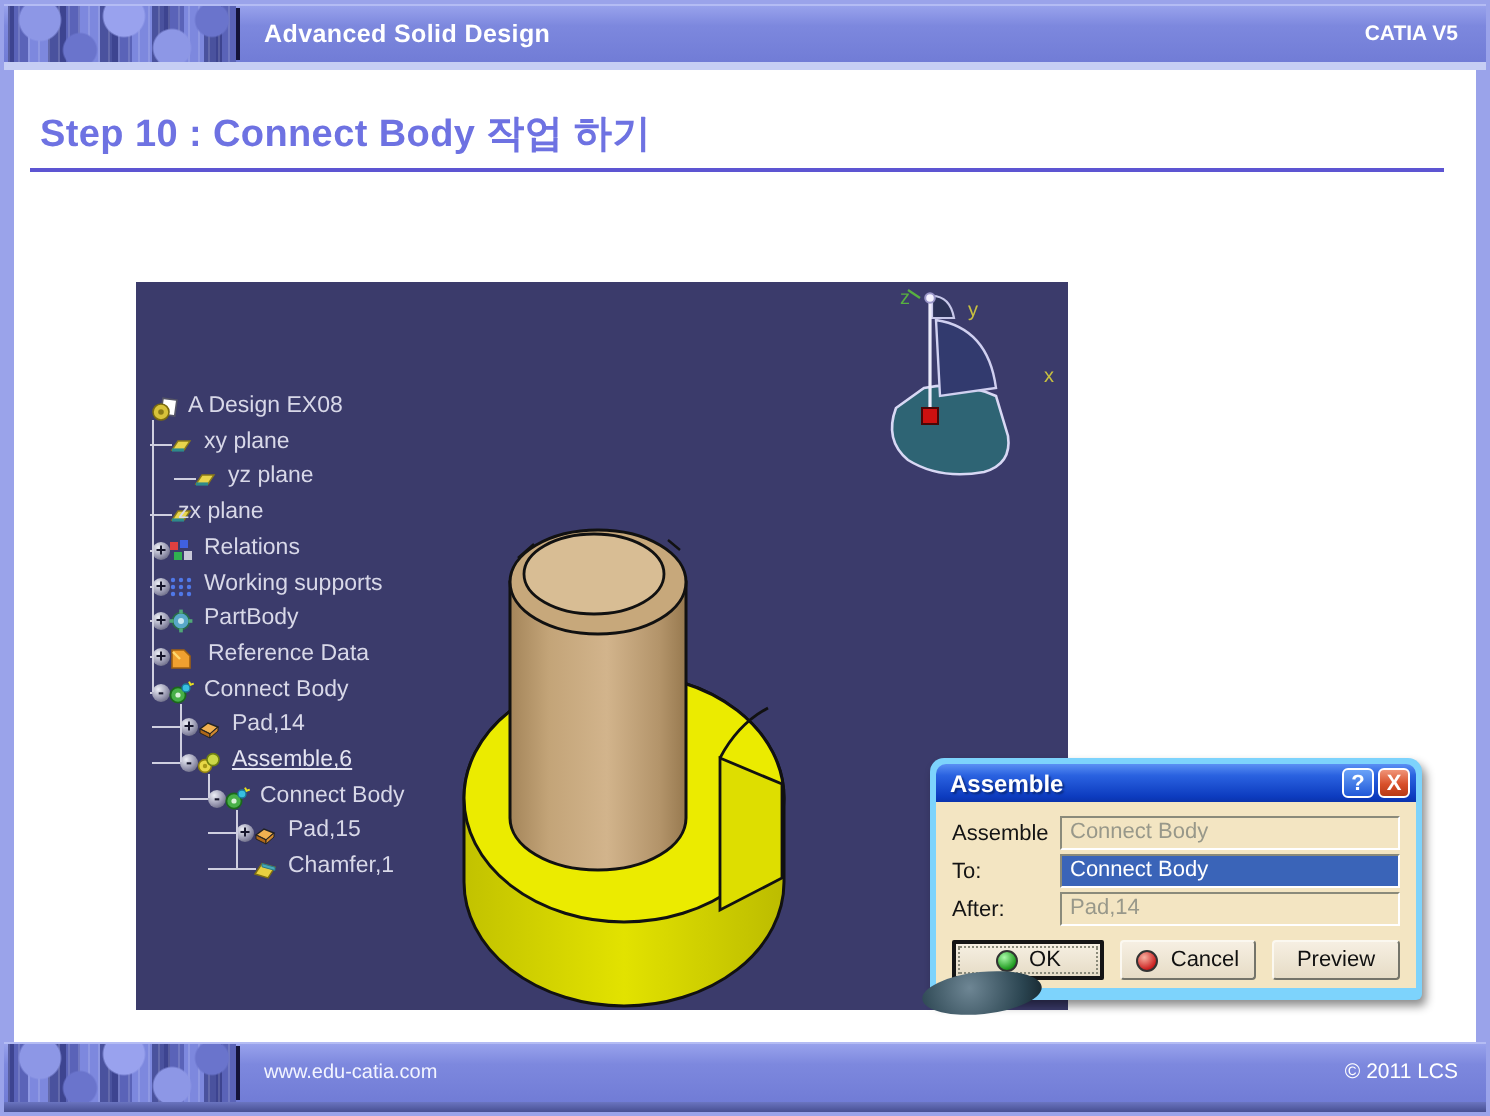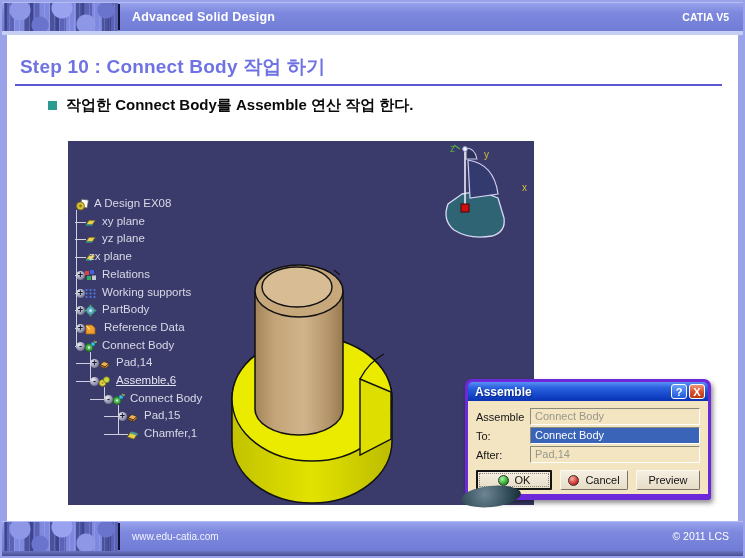--- a/index.html
+++ b/index.html
@@ -49,21 +49,21 @@
   .tree-row.selected .tree-label{text-decoration:underline;color:#e4e4f2;}
   .tree-stub{position:absolute;height:1px;background:#cfcfe0;top:8px;}
   .expander{position:absolute;width:9px;height:9px;border-radius:50%;top:4px;
     background:radial-gradient(circle at 35% 30%, #eceef6, #9595ae 55%, #4a4a66);
     color:#16162c;font-size:9px;font-weight:bold;line-height:9px;text-align:center;}
   .tree-icon{position:absolute;width:13px;height:13px;top:2px;}
   .tree-icon svg{display:block;}
 
   
   .xp-window{position:absolute;left:465px;top:379px;width:246px;height:121px;
-    background:#6d28d9;border-radius:7px 7px 3px 3px;padding:3px;box-sizing:border-box;
+    background:#7dd3fc;border-radius:7px 7px 3px 3px;padding:3px;box-sizing:border-box;
     box-shadow:2px 3px 5px rgba(0,0,0,.45);z-index:5;}
   .xp-titlebar{height:19px;border-radius:5px 5px 0 0;display:flex;align-items:center;
     background:linear-gradient(180deg,#5a90f4 0%,#2a62e0 30%,#0d3cc0 85%,#0a33ad 100%);
     padding:0 3px 0 7px;}
   .xp-title{color:#ffffff;font-size:12px;font-weight:bold;flex:1;text-shadow:1px 1px 1px #0a2a80;}
   .xp-btn{width:16px;height:15px;border-radius:3px;border:1px solid #ffffff;margin-left:2px;
     color:#fff;font-size:11px;font-weight:bold;line-height:14px;text-align:center;box-sizing:border-box;}
   .xp-help{background:linear-gradient(180deg,#6aa2f8,#2058d8);}
   .xp-close{background:linear-gradient(180deg,#f09478,#d8502a 55%,#b83a16);}
   .xp-body{background:#f3e5c2;height:93px;box-sizing:border-box;padding:7px 8px 5px 8px;position:relative;}
@@ -99,24 +99,20 @@
     <div class="deco-sep"></div>
     <div class="banner-title">Advanced Solid Design</div>
     <div class="banner-right">CATIA V5</div>
   </div>
   <div class="strip-top"></div>
 
   <div class="content-white"></div>
 
   <div class="page-title">Step 10 : Connect Body 작업 하기</div>
   <div class="title-rule"></div>
-  <div class="bullet-row">
-    <span class="bullet-sq"></span>
-    <span class="bullet-text">작업한 Connect Body를 Assemble 연산 작업 한다.</span>
-  </div>
 
   <div class="viewport">
 
     <svg width="466" height="364" style="position:absolute;left:0;top:0;">
       <defs>
         <linearGradient id="cylGrad" x1="0" y1="0" x2="1" y2="0">
           <stop offset="0" stop-color="#a4855a"></stop>
           <stop offset="0.22" stop-color="#c3a478"></stop>
           <stop offset="0.55" stop-color="#d2b48c"></stop>
           <stop offset="0.85" stop-color="#b3946a"></stop>
@@ -167,21 +163,21 @@
         <div class="tree-row" style="top: 72.7px; left: 0px; width: 220px;">
           <span class="tree-stub" style="left:7px;width:11px"></span>
           <span class="tree-icon" style="left:16px">
             <svg width="13" height="13" viewBox="0 0 13 13">
               <path d="M2 9 L5 4.5 L11 4.5 L8 9 Z" fill="#e8d44c" stroke="#8a7a18" stroke-width="0.7"></path>
               <path d="M2 9 L8 9" stroke="#2e8a8a" stroke-width="1.6"></path>
             </svg>
           </span>
           <span class="tree-label" style="position:absolute;left:31px;top:1px">xy plane</span>
         </div>
-        <div class="tree-row" style="top: 90.4px; left: 0px; width: 220px; padding-left: 40px;">
+        <div class="tree-row" style="top: 90.4px; left: 12px; width: 220px; padding-left: 40px;">
           <span class="tree-stub" style="left:7px;width:11px"></span>
           <span class="tree-icon" style="left:16px">
             <svg width="13" height="13" viewBox="0 0 13 13">
               <path d="M2 9 L5 4.5 L11 4.5 L8 9 Z" fill="#e8d44c" stroke="#8a7a18" stroke-width="0.7"></path>
               <path d="M2 9 L8 9" stroke="#2e8a8a" stroke-width="1.6"></path>
             </svg>
           </span>
           <span class="tree-label" style="position:absolute;left:31px;top:1px">yz plane</span>
         </div>
         <div class="tree-row" style="top: 108.1px; left: 0px; width: 220px;">

